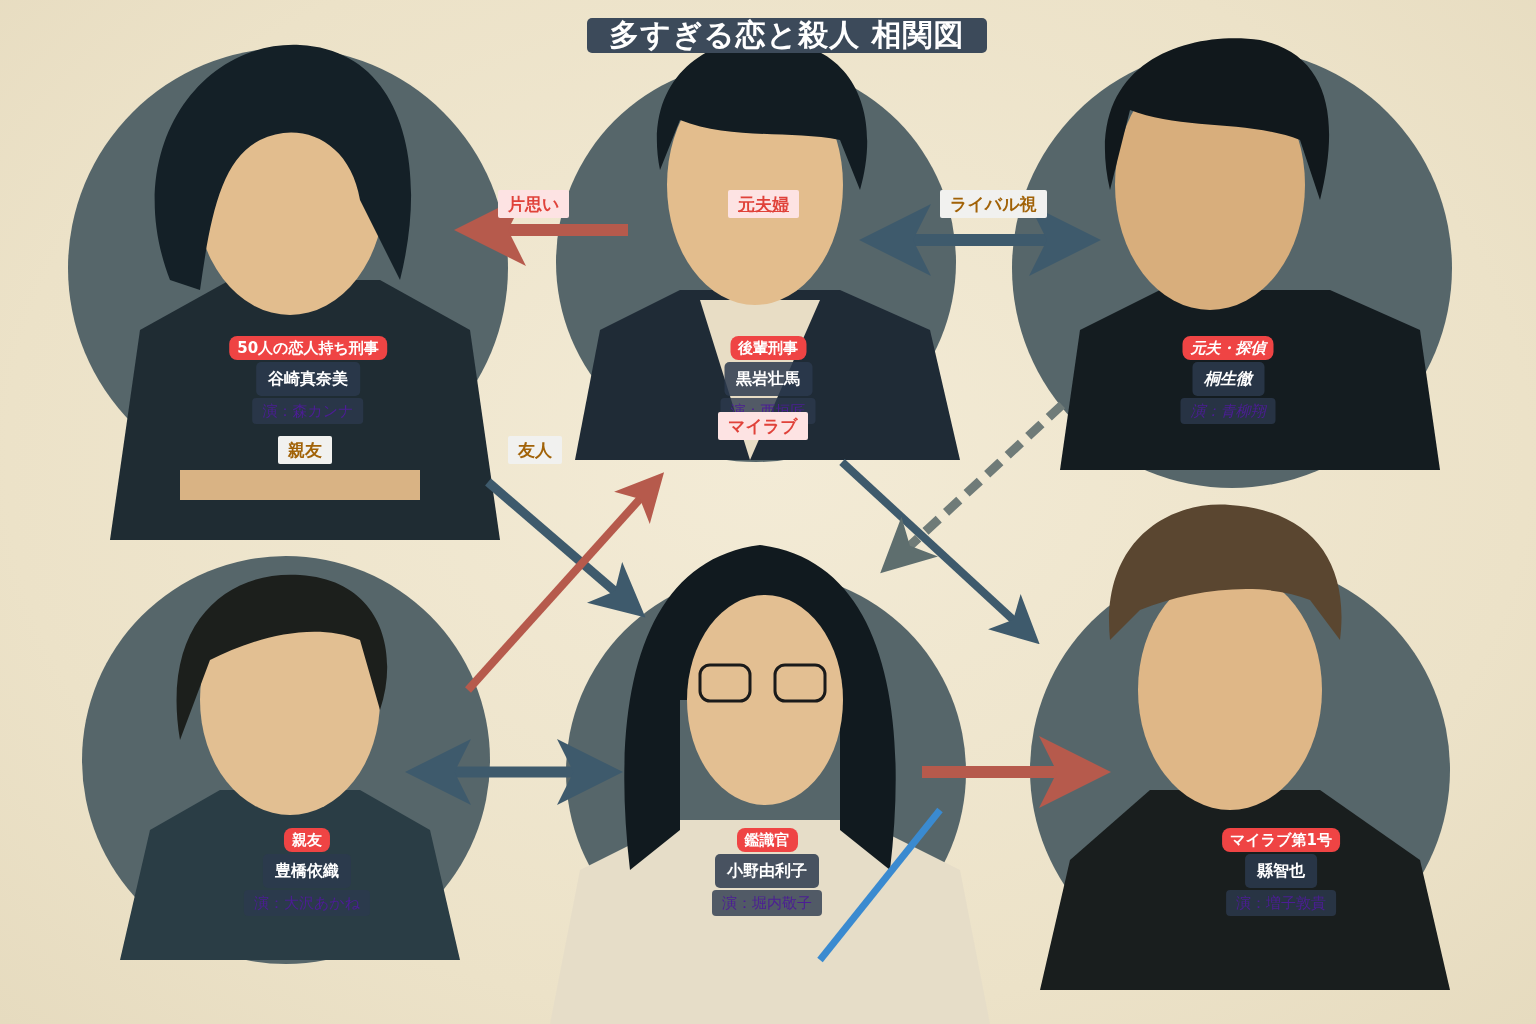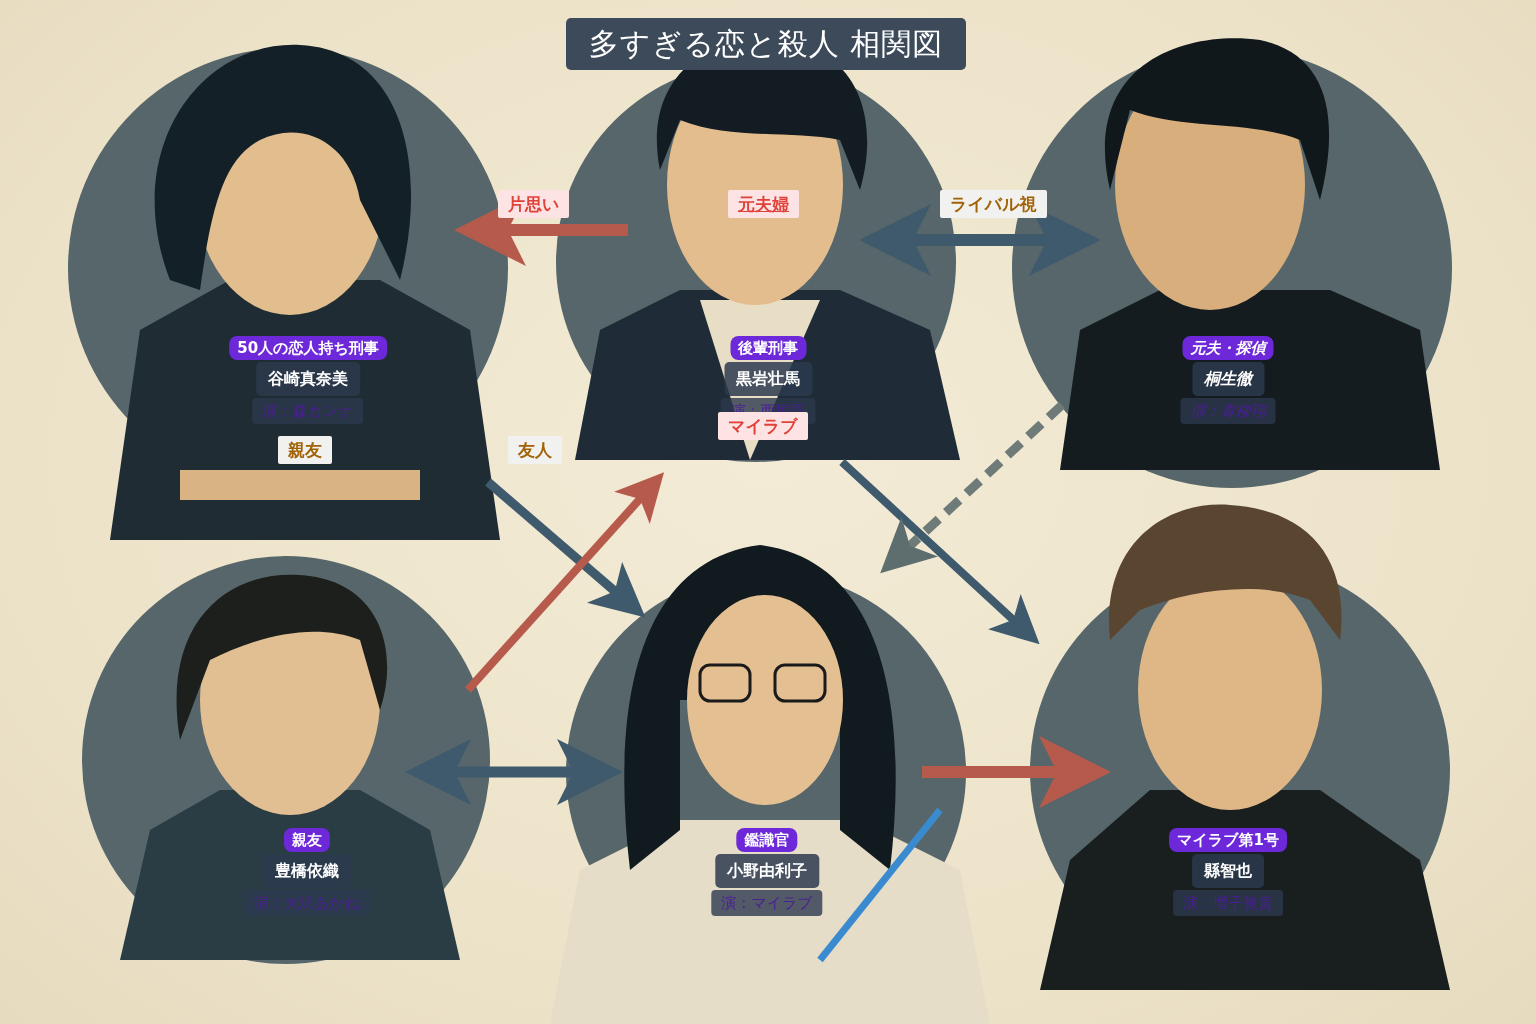--- a/index.html
+++ b/index.html
@@ -1,21 +1,21 @@
 <!DOCTYPE html>
 <html><head>
 <meta charset="utf-8">
 <style>
   html,body{margin:0;padding:0;}
   body{width:1536px;height:1024px;overflow:hidden;background:#efe6cf;font-family:"DejaVu Sans","Liberation Sans",sans-serif;position:relative;}
   .bg{position:absolute;inset:0;background:radial-gradient(ellipse at 50% 45%,#f3ebd6 0%,#ece2c8 70%,#e6dbbf 100%);}
-  .title{position:absolute;left:566px;top:18px;width:400px;height:52px;background:#3c4a5a;border-radius:5px;color:#fff;font-size:30px;font-weight:normal;display:flex;align-items:center;justify-content:center;letter-spacing:1px;z-index:20;}
+  .title{position:absolute;left:587px;top:18px;width:400px;height:35px;background:#3c4a5a;border-radius:5px;color:#fff;font-size:30px;font-weight:bold;display:flex;align-items:center;justify-content:center;letter-spacing:1px;z-index:20;}
   .circle{position:absolute;border-radius:50%;background:#56666a;}
   .label-stack{position:absolute;display:flex;flex-direction:column;align-items:center;transform:translateX(-50%);z-index:15;}
-  .role{background:#6d28d9;color:#fff;font-size:15px;font-weight:bold;padding:2px 8px;border-radius:8px;line-height:20px;}
+  .role{background:#ef4444;color:#fff;font-size:15px;font-weight:bold;padding:2px 8px;border-radius:8px;line-height:20px;}
   .name{background:rgba(44,58,78,0.85);color:#fff;font-size:16px;font-weight:bold;padding:2px 12px;border-radius:5px;margin-top:2px;line-height:30px;}
   .actor{background:rgba(44,58,78,0.8);color:#4c1d95;font-size:15px;padding:2px 10px;border-radius:4px;margin-top:2px;line-height:22px;}
   .rel{position:absolute;font-size:17px;font-weight:bold;padding:3px 10px;border-radius:2px;z-index:16;line-height:22px;}
   .rel.red{background:#fde3e3;color:#e0423a;}
   .rel.gray{background:#f1f1ef;color:#a16207;}
   svg.arrows{position:absolute;left:0;top:0;z-index:10;pointer-events:none;}
 </style>
 </head>
 <body>
 
@@ -115,23 +115,23 @@
   <span class="actor">演：青柳翔</span>
 </div>
 <div class="label-stack" style="left:307px;top:828px;">
   <span class="role">親友</span>
   <span class="name">豊橋依織</span>
   <span class="actor">演：大沢あかね</span>
 </div>
 <div class="label-stack" style="left:767px;top:828px;">
   <span class="role">鑑識官</span>
   <span class="name">小野由利子</span>
-  <span class="actor">演：マイラブ</span>
+  <span class="actor">演：堀内敬子</span>
 </div>
-<div class="label-stack" style="left:1228px;top:828px;">
+<div class="label-stack" style="left:1281px;top:828px;">
   <span class="role">マイラブ第1号</span>
   <span class="name">縣智也</span>
   <span class="actor">演：増子敦貴</span>
 </div>
 
 <span class="rel red" style="left:498px;top:190px;">片思い</span>
 <span class="rel red" style="left:728px;top:190px;text-decoration:underline;">元夫婦</span>
 <span class="rel gray" style="left:940px;top:190px;">ライバル視</span>
 <span class="rel gray" style="left:278px;top:436px;">親友</span>
 <span class="rel gray" style="left:508px;top:436px;">友人</span>

